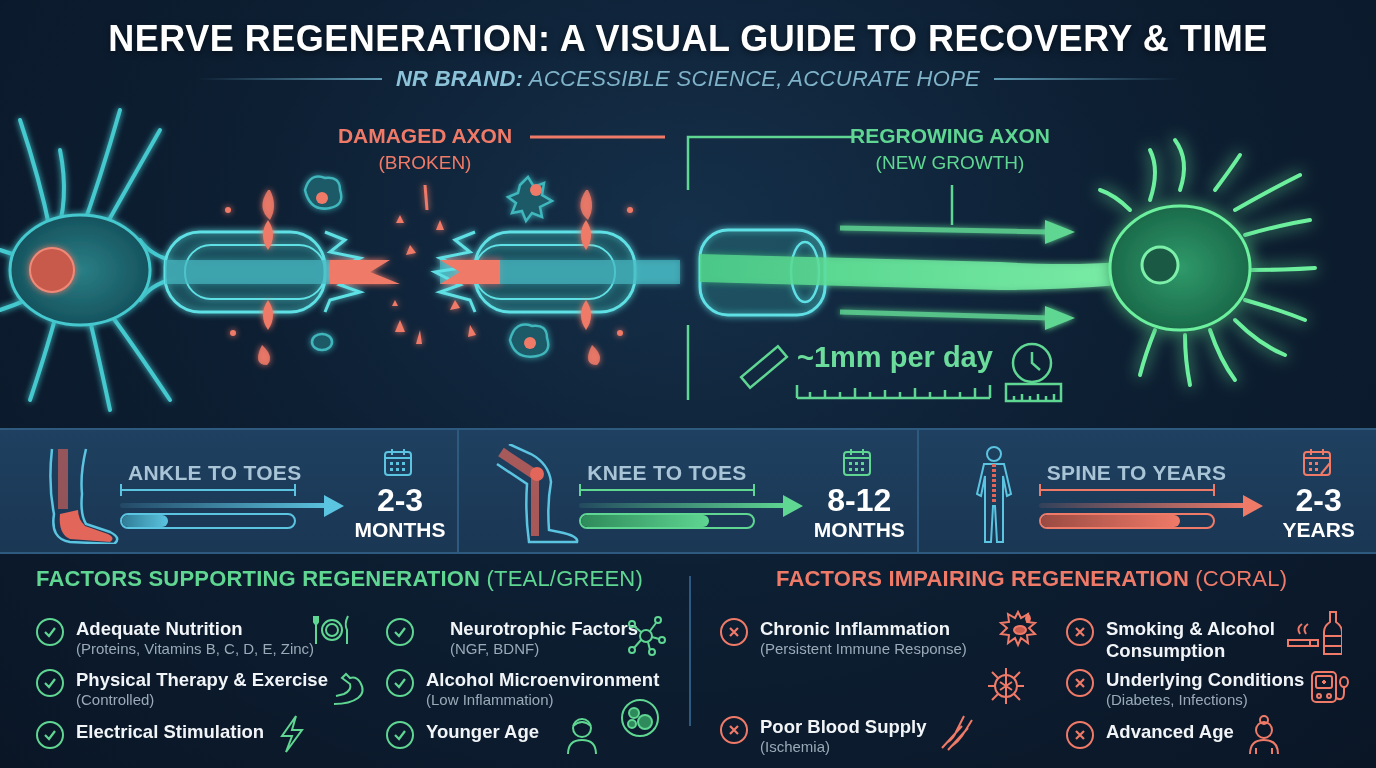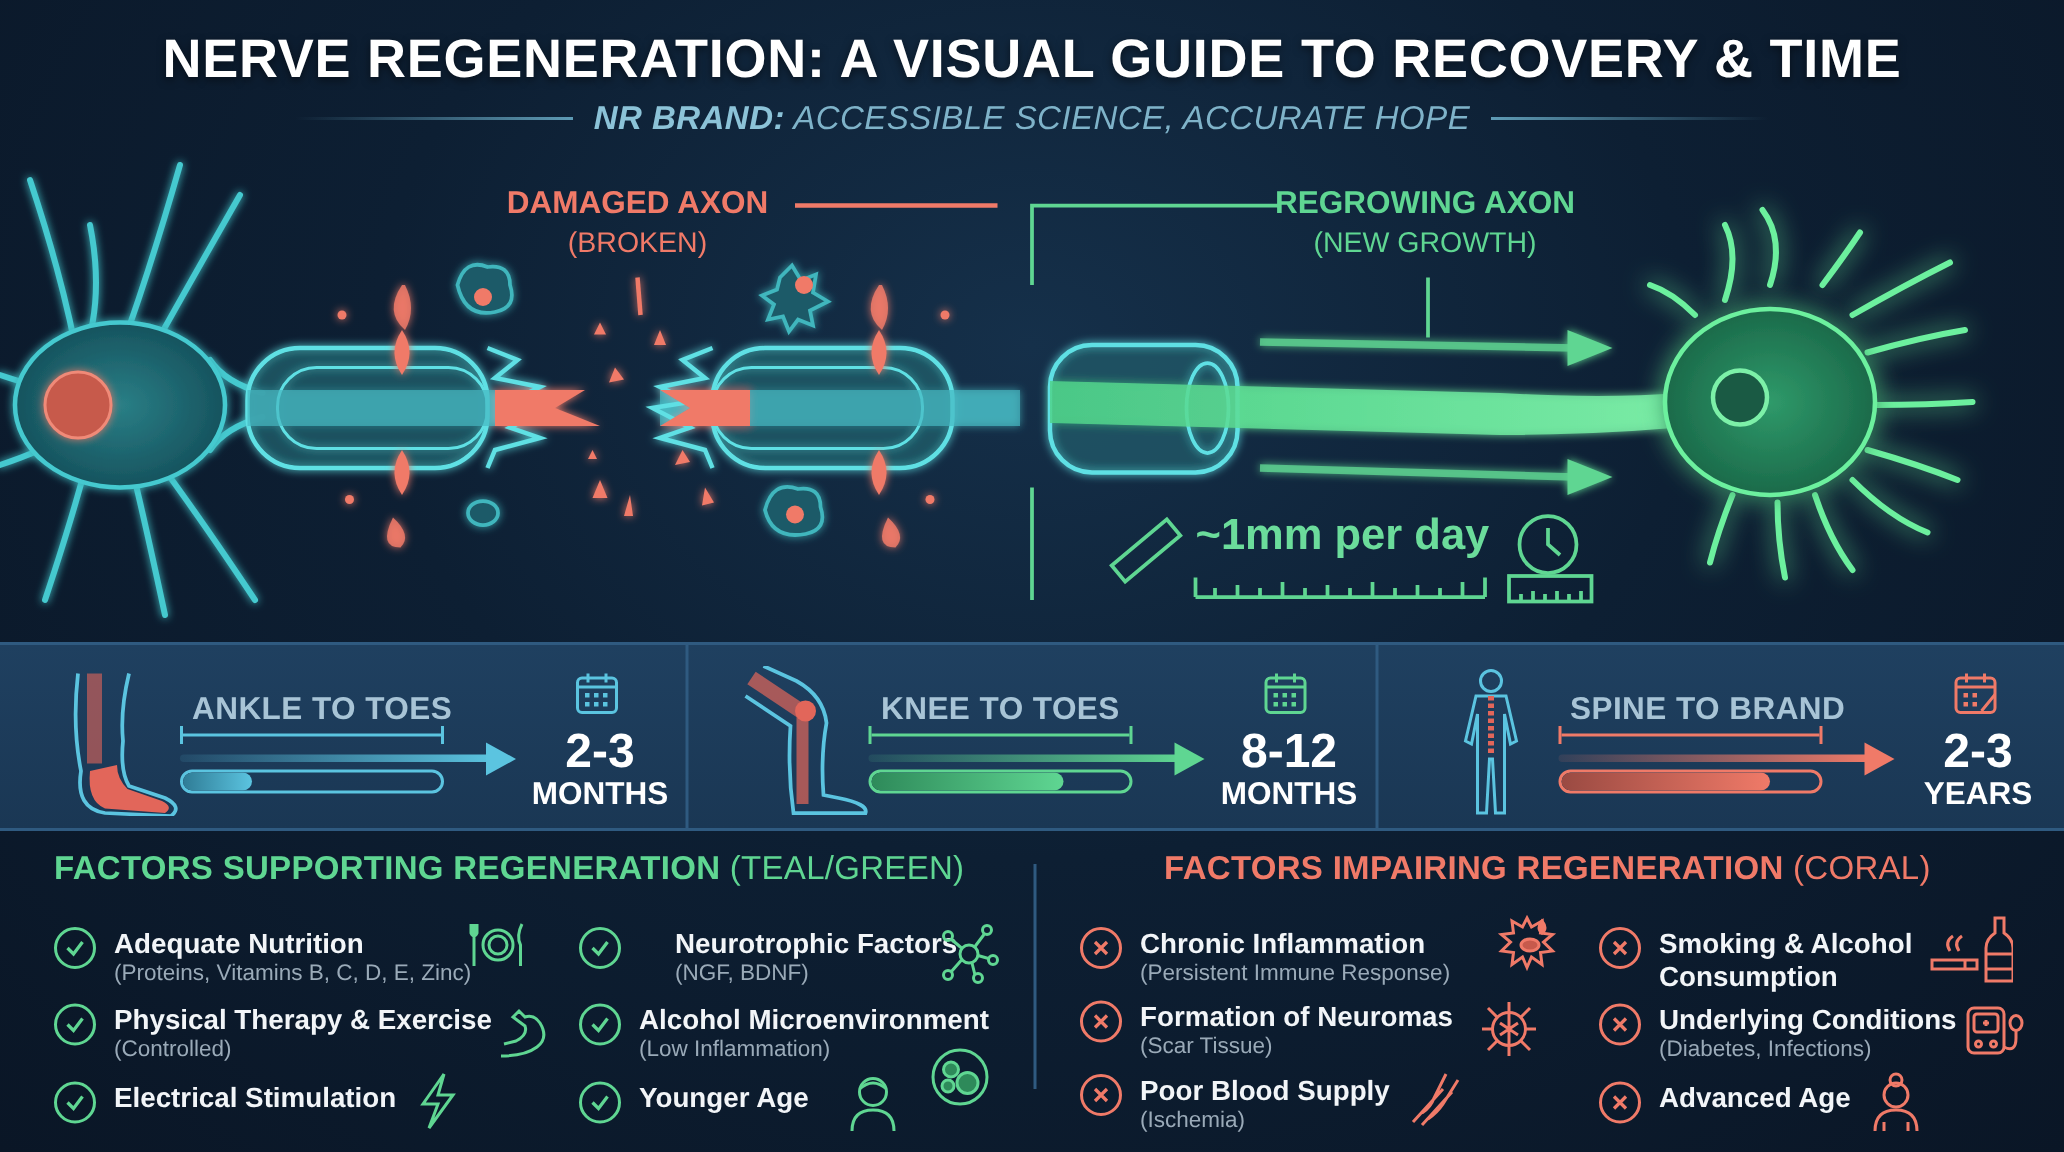--- a/index.html
+++ b/index.html
@@ -299,21 +299,21 @@
   </div>
 
   <div class="seg" style="color:#f07a68;">
     <svg class="limb" viewBox="0 0 90 100">
       <g fill="none" stroke="#5bc4e0" stroke-width="2">
         <circle cx="45" cy="10" r="7"></circle>
         <path d="M35 20 L55 20 L62 50 L58 52 L54 32 L54 98 L48 98 L46 62 L44 62 L42 98 L36 98 L36 32 L32 52 L28 50 Z"></path>
       </g>
       <path d="M45 20 L45 60" stroke="#e2665a" stroke-width="4" stroke-dasharray="3 2"></path>
     </svg>
-    <div class="route">SPINE TO BRAND</div>
+    <div class="route">SPINE TO YEARS</div>
     <div class="bracket"></div>
     <div class="arrow-line" style="background:linear-gradient(90deg,rgba(240,122,104,0.1),#f07a68);"></div>
     <div class="arrow-head" style="border-left-color:#f07a68;"></div>
     <div class="bar" style="border-color:#f07a68;">
       <div class="bar-fill" style="width:81%;background:linear-gradient(90deg,#9a4a42,#f07a68);"></div>
     </div>
     <svg class="cal" viewBox="0 0 32 32" fill="none" stroke="#f07a68" stroke-width="2">
       <rect x="3" y="6" width="26" height="23" rx="3"></rect>
         <path d="M3 12 H29 M10 3 V9 M22 3 V9 M20 28 L29 17"></path>
       <g fill="#f07a68" stroke="none">
@@ -450,31 +450,20 @@
           <div class="it-main">Chronic Inflammation</div>
           <div class="it-sub">(Persistent Immune Response)</div>
         </div>
     </div>
     <svg class="ficon" style="left:278px;top:42px;" viewBox="0 0 40 40" fill="none" stroke="#f07a68" stroke-width="2">
         <path d="M20 4 L23 10 L30 6 L29 14 L37 15 L31 20 L37 26 L29 27 L30 35 L23 30 L20 37 L17 30 L10 35 L11 27 L3 26 L9 20 L3 15 L11 14 L10 6 L17 10 Z"></path>
         <ellipse cx="22" cy="22" rx="6" ry="4" fill="#c75a4c"></ellipse>
         <path d="M30 6 q-4 5 0 8 q4-3 0-8z" fill="#f07a68"></path>
       </svg>
 
-    <div class="item" style="left:0;top:101px;">
-      <div class="mark">
-          <svg viewBox="0 0 14 14">
-            <path d="M3 3 L11 11 M11 3 L3 11" fill="none" stroke="currentColor" stroke-width="2.2"></path>
-          </svg>
-        </div>
-      <div>
-          <div class="it-main">Formation of Neuromas</div>
-          <div class="it-sub">(Scar Tissue)</div>
-        </div>
-    </div>
     <svg class="ficon" style="left:266px;top:100px;" viewBox="0 0 40 40" fill="none" stroke="#f07a68" stroke-width="2">
         <circle cx="20" cy="20" r="11"></circle>
         <path d="M14 16 L26 24 M14 24 L26 16 M20 9 V31"></path>
         <path d="M20 9 V2 M20 31 V38 M9 20 H2 M31 20 H38 M12 12 L6 6 M28 28 L34 34 M28 12 L34 6 M12 28 L6 34"></path>
       </svg>
 
     <div class="item" style="left:0;top:150px;justify-content:center;">
       <div class="mark">
           <svg viewBox="0 0 14 14">
             <path d="M3 3 L11 11 M11 3 L3 11" fill="none" stroke="currentColor" stroke-width="2.2"></path>

